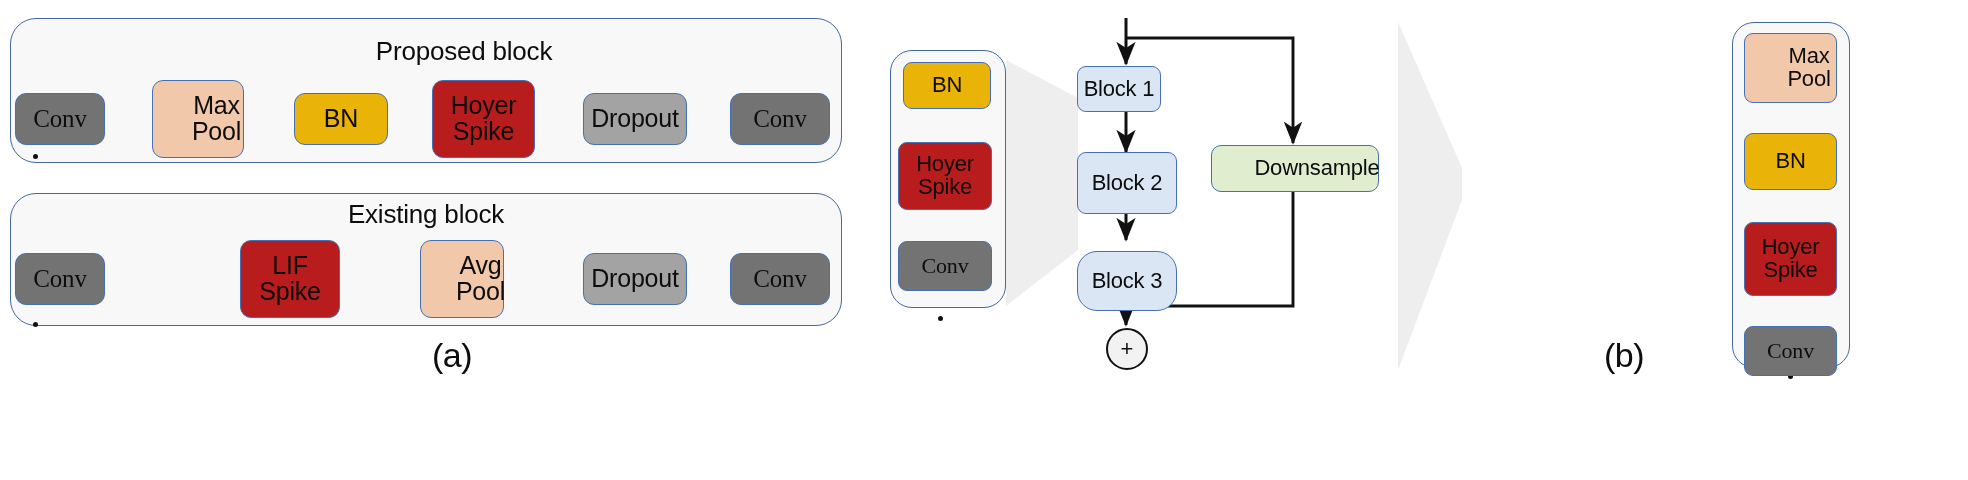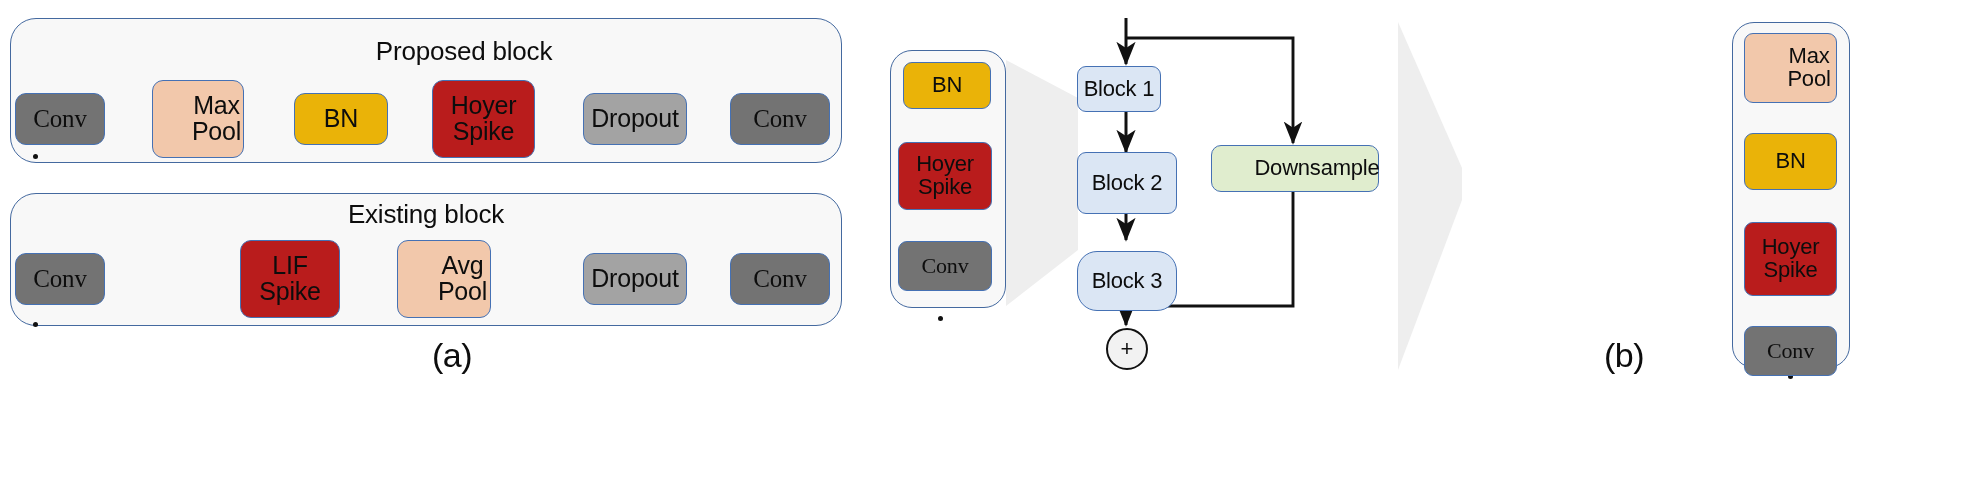--- a/index.html
+++ b/index.html
@@ -181,21 +181,21 @@
 
   <div class="container" style="left:10px; top:193px; width:832px; height:133px;"></div>
   <div class="container-title" style="left:10px; top:199px; width:832px;">Existing block</div>
   <div class="dot" style="left:33px; top:322px;"></div>
 
   <div class="node n-conv" style="left:15px; top:253px; width:90px; height:52px; font-size:25px;">Conv</div>
 
   <div class="node n-spike" style="left:212px; top:240px; width:100px; height:78px; font-size:25px;margin-left:28px;">LIF
 Spike</div>
 
-  <div class="node n-pool" style="left:397px; top:240px; width:94px; height:78px; font-size:25px;">Avg
+  <div class="node n-pool" style="left:420px; top:240px; width:84px; height:78px; font-size:25px;">Avg
 Pool</div>
 
   <div class="node n-drop" style="left:583px; top:253px; width:104px; height:52px; font-size:25px;">Dropout</div>
 
   <div class="node n-conv" style="left:730px; top:253px; width:100px; height:52px; font-size:25px;">Conv</div>
 
   <div class="caption" style="left:432px; top:336px;">(a)</div>
 
   <div class="container" style="left:890px; top:50px; width:116px; height:258px; border-radius:22px;"></div>
   <div class="dot" style="left:938px; top:316px;"></div>

